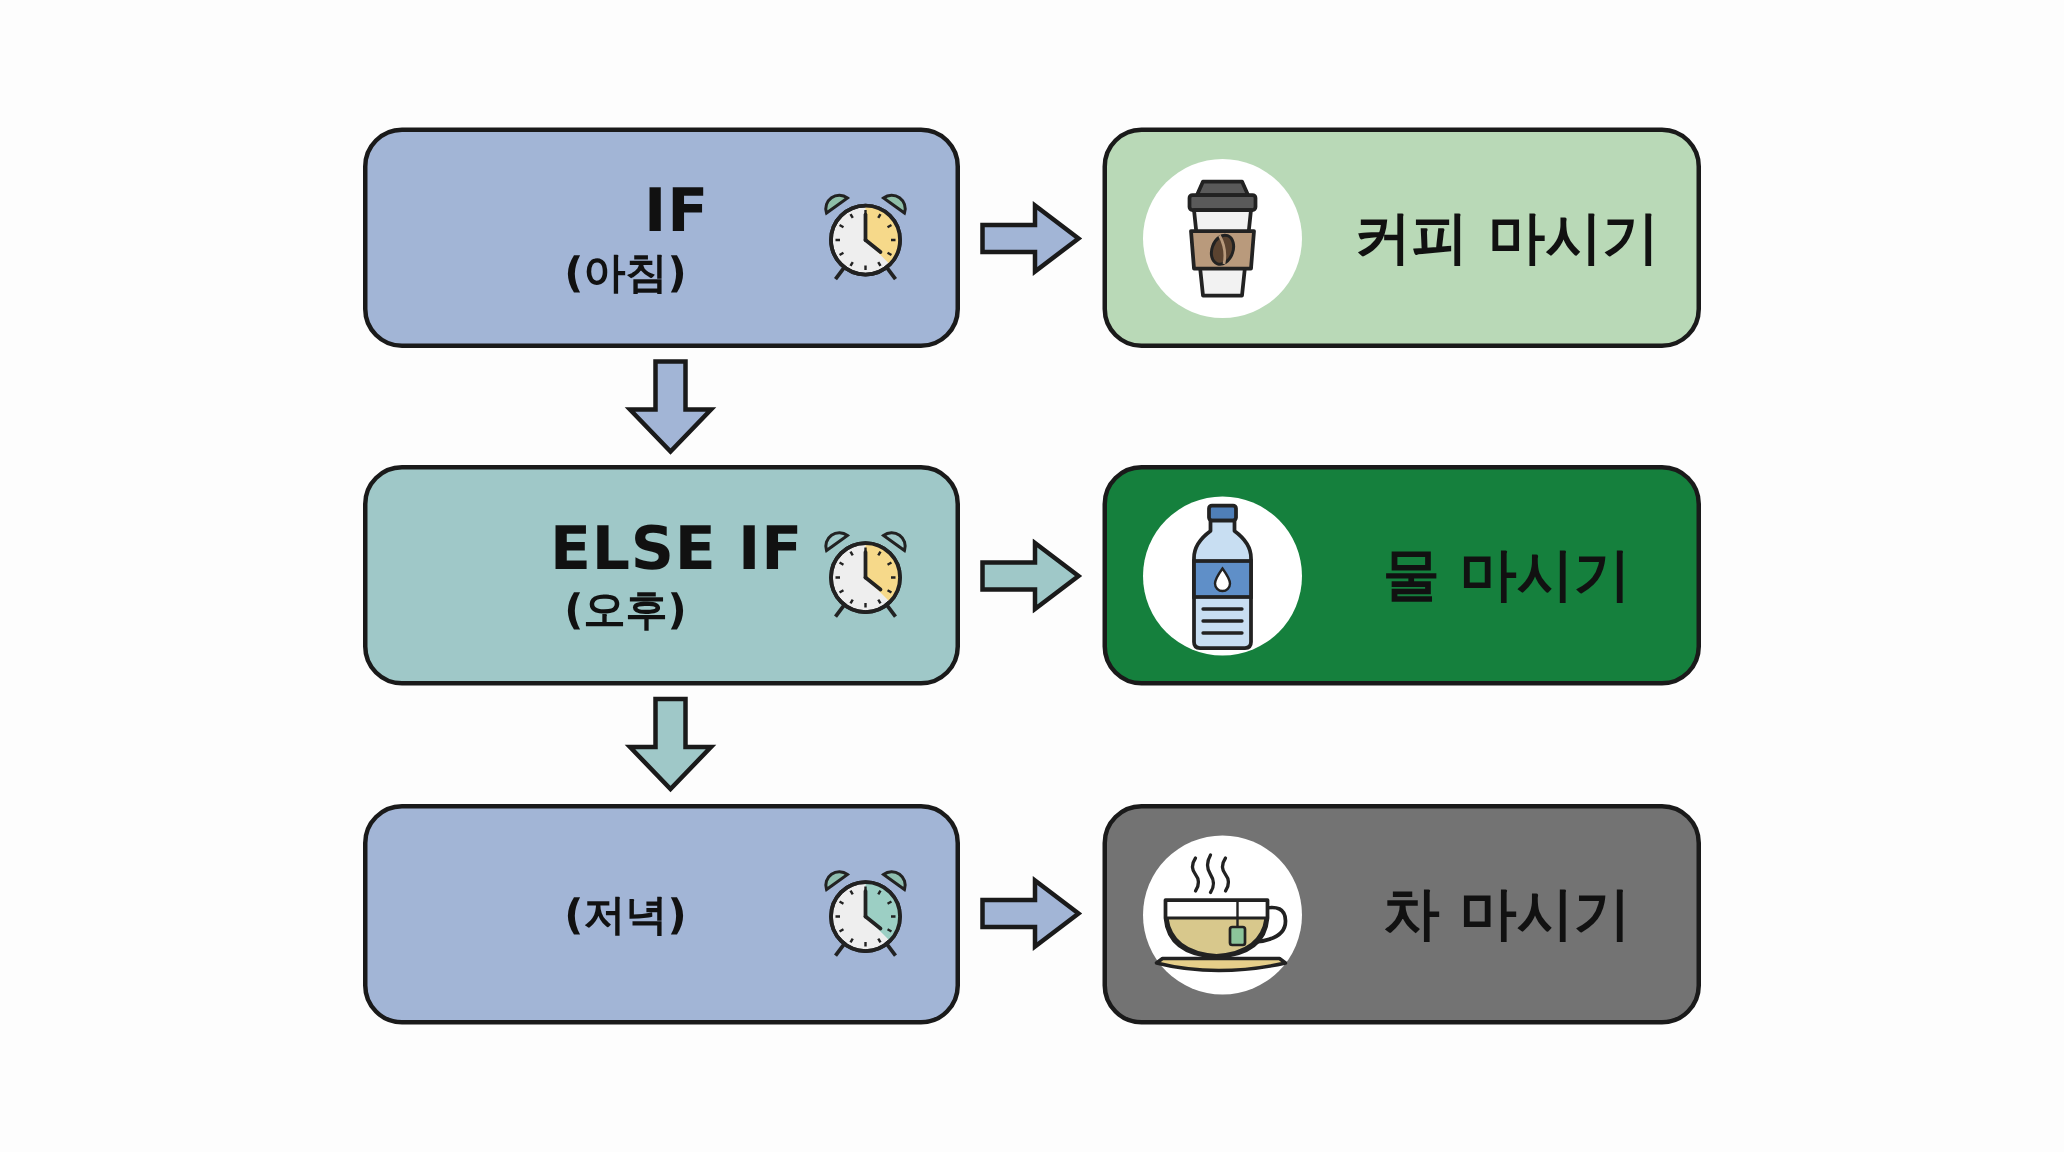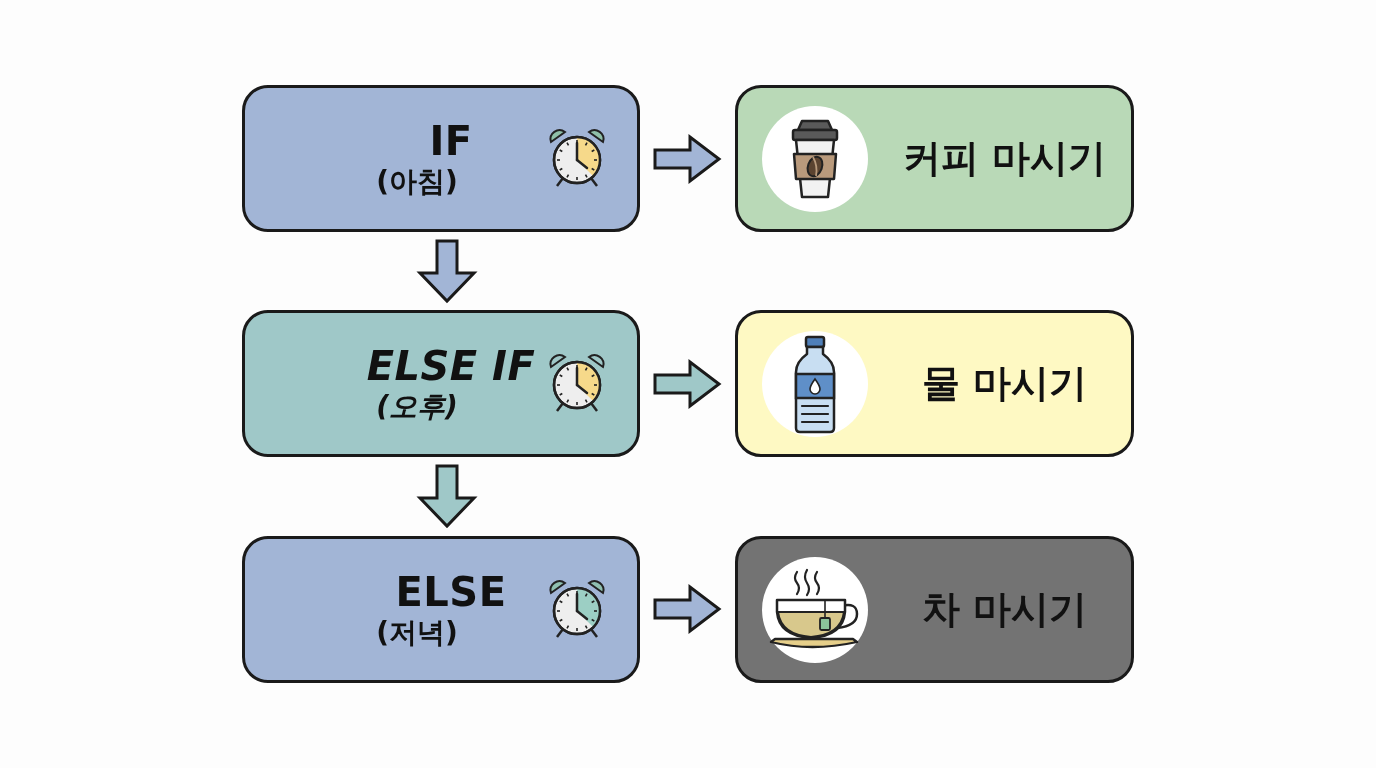--- a/index.html
+++ b/index.html
@@ -88,21 +88,21 @@
       <path d="M33 40 Q38 49 36 59" fill="none" stroke="#b99a7c" stroke-width="1.8"></path>
     </svg>
   </div>
   <div class="act-label">커피 마시기</div>
 </div>
 
 <svg class="arrow-down" style="top:238px;" viewBox="0 0 62 66">
   <polygon points="21,3 41,3 41,35 58,35 31,63 4,35 21,35" fill="#a2b5d6" stroke="#1a1a1a" stroke-width="3" stroke-linejoin="miter"></polygon>
 </svg>
 
-<div class="box cond row1" style="background:#9fc8c8;font-style:italic;">
+<div class="box cond row1" style="background:#9fc8c8;">
   <div class="cond-text">
     <span class="kw">ELSE IF</span>
     <span class="sub">(오후)</span>
   </div>
   <svg class="clock" viewBox="0 0 64 64">
     <path d="M6 16 A9 9 0 0 1 20 6 Z" fill="#9fc8c8" stroke="#222" stroke-width="2"></path>
     <path d="M58 16 A9 9 0 0 0 44 6 Z" fill="#9fc8c8" stroke="#222" stroke-width="2"></path>
     <line x1="18" y1="52" x2="12" y2="60" stroke="#222" stroke-width="2.5"></line>
     <line x1="46" y1="52" x2="52" y2="60" stroke="#222" stroke-width="2.5"></line>
     <circle cx="32" cy="34" r="23" fill="#eeeeee" stroke="#222" stroke-width="2.5"></circle>
@@ -124,40 +124,39 @@
     </g>
     <line x1="32" y1="34" x2="32" y2="17" stroke="#222" stroke-width="2.5" stroke-linecap="round"></line>
     <line x1="32" y1="34" x2="42" y2="42" stroke="#222" stroke-width="2.5" stroke-linecap="round"></line>
   </svg>
 </div>
 
 <svg class="arrow-right" style="top:359px;" viewBox="0 0 70 50">
   <polygon points="3,16 38,16 38,3 67,25 38,47 38,34 3,34" fill="#9fc8c8" stroke="#1a1a1a" stroke-width="3" stroke-linejoin="miter"></polygon>
 </svg>
 
-<div class="box act row1" style="background:#fef9c3;">
+<div class="box act row1" style="background:#15803d;">
   <div class="icon-circle">
     <svg width="50" height="100" viewBox="0 0 50 100">
       <rect x="16" y="3" width="18" height="10" rx="2" fill="#4f7fb8" stroke="#222" stroke-width="2.5"></rect>
       <path d="M17 13 L33 13 L33 20 Q44 28 44 38 L44 94 Q44 98 40 98 L10 98 Q6 98 6 94 L6 38 Q6 28 17 20 Z" fill="#c8def2" stroke="#222" stroke-width="2.5" stroke-linejoin="round"></path>
       <rect x="6" y="40" width="38" height="24" fill="#5f8fc8" stroke="#222" stroke-width="2.5"></rect>
       <path d="M25 45 Q30 52 30 55 A5 5 0 0 1 20 55 Q20 52 25 45 Z" fill="#ffffff" stroke="#222" stroke-width="1.6"></path>
       <path d="M12 72 L38 72 M12 80 L38 80 M12 88 L38 88" stroke="#222" stroke-width="2.2" stroke-linecap="round"></path>
     </svg>
   </div>
   <div class="act-label">물 마시기</div>
 </div>
 
 <svg class="arrow-down" style="top:463px;" viewBox="0 0 62 66">
   <polygon points="21,3 41,3 41,35 58,35 31,63 4,35 21,35" fill="#9fc8c8" stroke="#1a1a1a" stroke-width="3" stroke-linejoin="miter"></polygon>
 </svg>
 
 <div class="box cond row2" style="background:#a2b5d6;">
   <div class="cond-text">
-    <span class="kw">ELSE</span>
     <span class="sub">(저녁)</span>
   </div>
   <svg class="clock" viewBox="0 0 64 64">
     <path d="M6 16 A9 9 0 0 1 20 6 Z" fill="#8fbfb0" stroke="#222" stroke-width="2"></path>
     <path d="M58 16 A9 9 0 0 0 44 6 Z" fill="#8fbfb0" stroke="#222" stroke-width="2"></path>
     <line x1="18" y1="52" x2="12" y2="60" stroke="#222" stroke-width="2.5"></line>
     <line x1="46" y1="52" x2="52" y2="60" stroke="#222" stroke-width="2.5"></line>
     <circle cx="32" cy="34" r="23" fill="#eeeeee" stroke="#222" stroke-width="2.5"></circle>
     <path d="M32 11 A23 23 0 0 1 48.3 50.3 L32 34 Z" fill="#9ccfc4"></path>
     <circle cx="32" cy="34" r="23" fill="none" stroke="#222" stroke-width="2.5"></circle>

